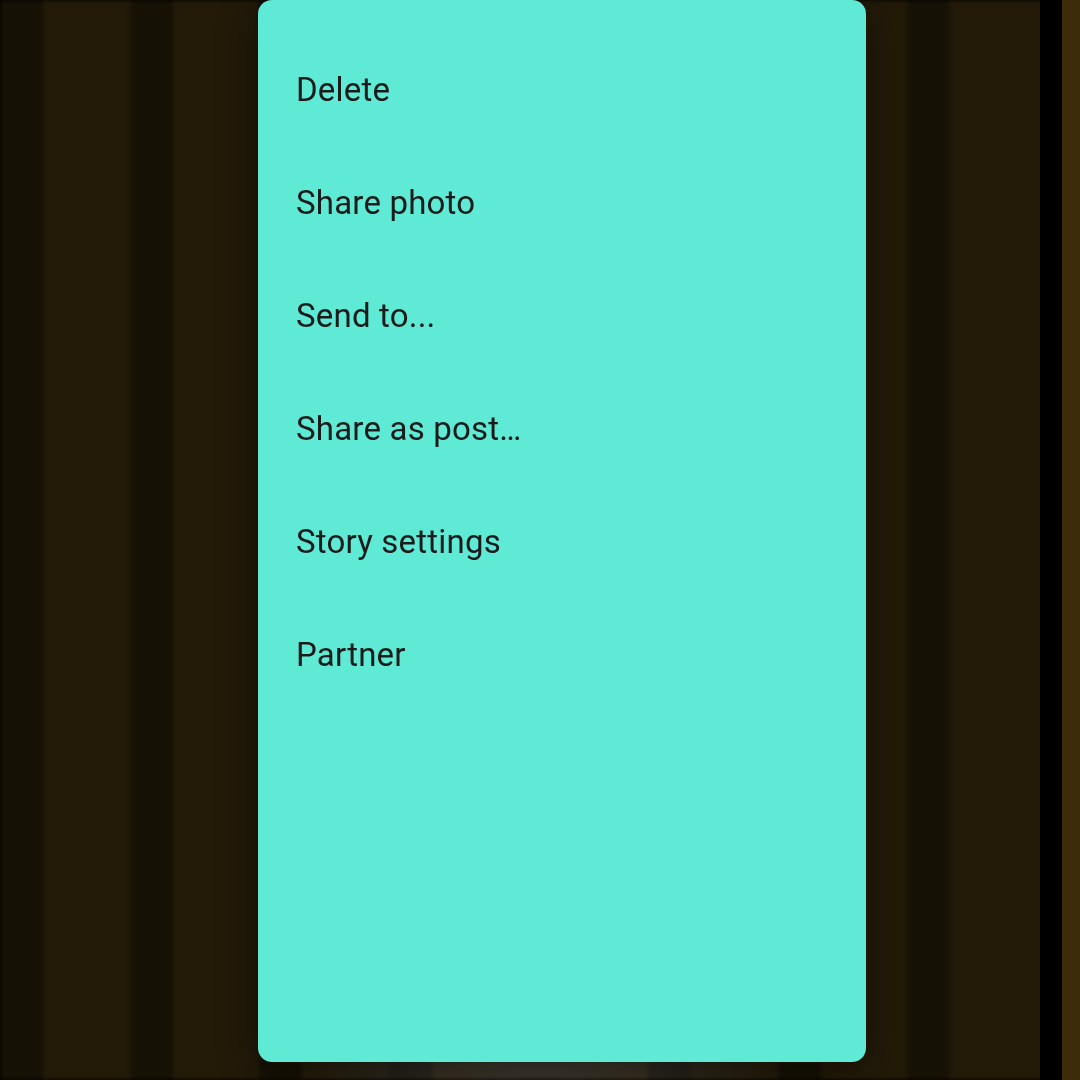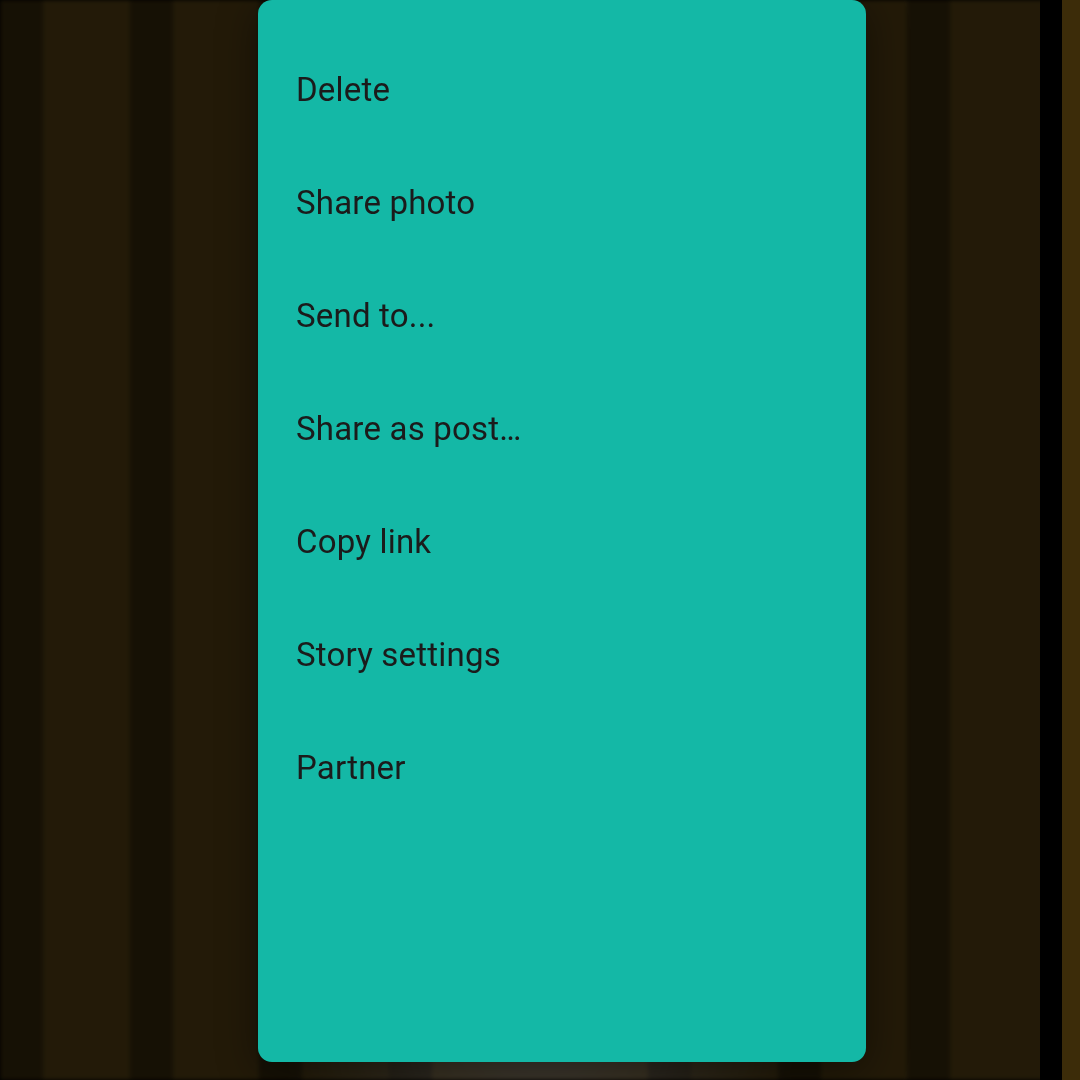--- a/index.html
+++ b/index.html
@@ -43,21 +43,21 @@
       position: absolute;
       inset: 0;
       background: rgba(0,0,0,0.45);
     }
     .sheet {
       position: absolute;
       left: 258px;
       top: 0;
       width: 608px;
       height: 1062px;
-      background: #14b8a6;
+      background: #5eead4;
       border-radius: 14px;
       box-shadow: 0 8px 40px rgba(0,0,0,0.45);
       overflow: hidden;
     }
     .menu {
       display: flex;
       flex-direction: column;
       padding-top: 34px;
     }
     .menu-item {
@@ -116,23 +116,20 @@
     <div class="menu-item">
       <span class="menu-item-label">Send to...</span>
     </div>
 
     <div class="menu-item">
       <span class="menu-item-label">Share as post…</span>
     </div>
 
 
 
-    <div class="menu-item">
-      <span class="menu-item-label">Copy link</span>
-    </div>
 
     <div class="menu-item">
       <span class="menu-item-label">Story settings</span>
     </div>
 
     <div class="menu-item">
       <span class="menu-item-label">Partner</span>
     </div>
 
   </div>

